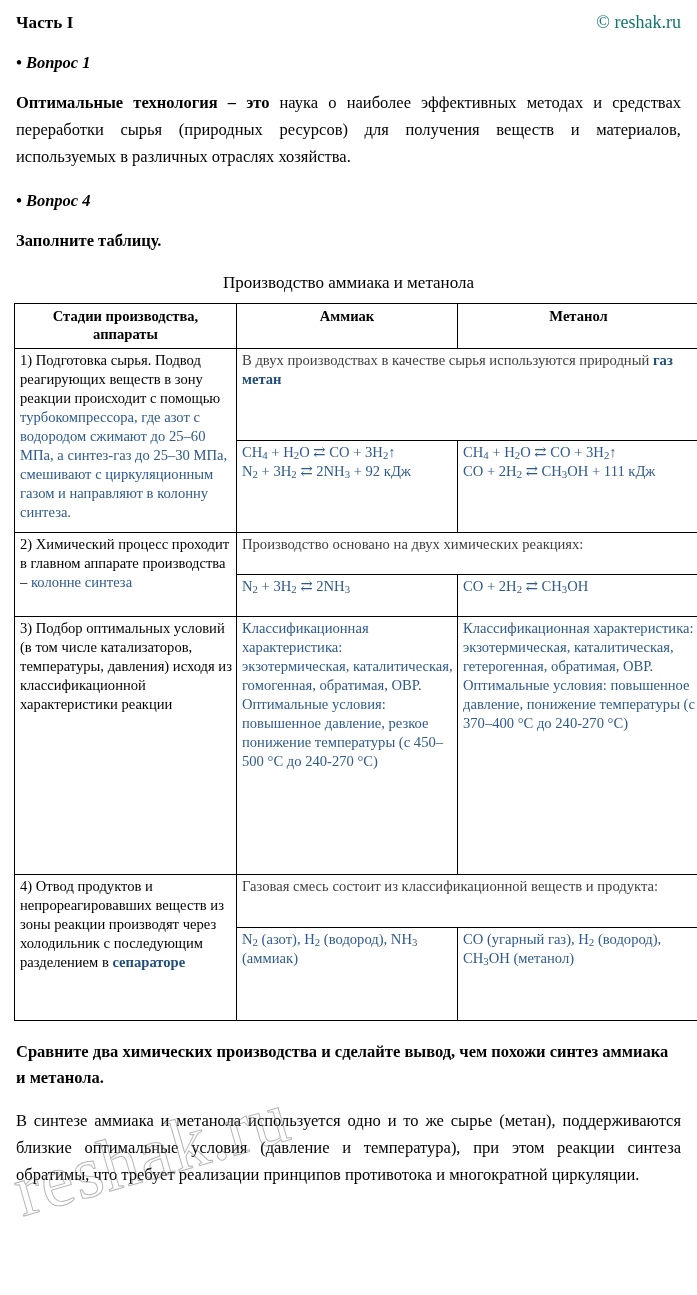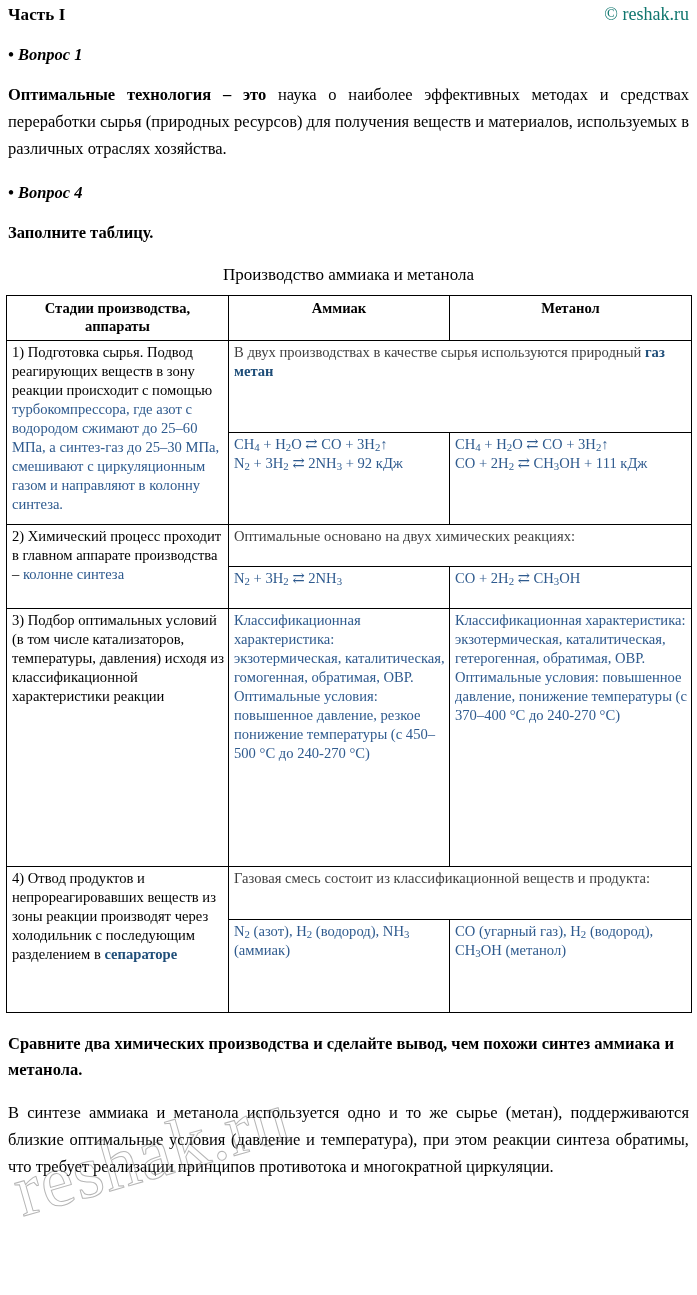--- a/index.html
+++ b/index.html
@@ -12,21 +12,21 @@
     height: 1295px;
     position: relative;
     font-family: "Liberation Serif", "DejaVu Serif", serif;
     color: #000000;
     overflow: hidden;
   }
   .page {
     position: relative;
     width: 697px;
     height: 1295px;
-    padding: 0;
+    padding: 8px;
     box-sizing: border-box;
   }
   .inner {
     padding: 4px 6px 0 6px;
   }
 
   
   .hdr {
     display: flex;
     justify-content: space-between;
@@ -192,21 +192,21 @@
             <div class="eq">N<sub>2</sub> + 3H<sub>2</sub> ⇄ 2NH<sub>3</sub> + 92 кДж</div>
           </td>
           <td>
             <div class="eq">CH<sub>4</sub> + H<sub>2</sub>O ⇄ CO + 3H<sub>2</sub>↑</div>
             <div class="eq">CO + 2H<sub>2</sub> ⇄ CH<sub>3</sub>OH + 111 кДж</div>
           </td>
         </tr>
 
         <tr>
           <td rowspan="2" class="tall-b"><span class="stage-cell">2) Химический процесс проходит в главном аппарате производства – </span><span class="blue">колонне синтеза</span></td>
-          <td colspan="2"><span class="span-note">Оптимальные основано на двух химических реакциях:</span></td>
+          <td colspan="2"><span class="span-note">Производство основано на двух химических реакциях:</span></td>
         </tr>
         <tr>
           <td>
             <div class="eq">N<sub>2</sub> + 3H<sub>2</sub> ⇄ 2NH<sub>3</sub></div>
           </td>
           <td>
             <div class="eq">CO + 2H<sub>2</sub> ⇄ CH<sub>3</sub>OH</div>
           </td>
         </tr>
 

